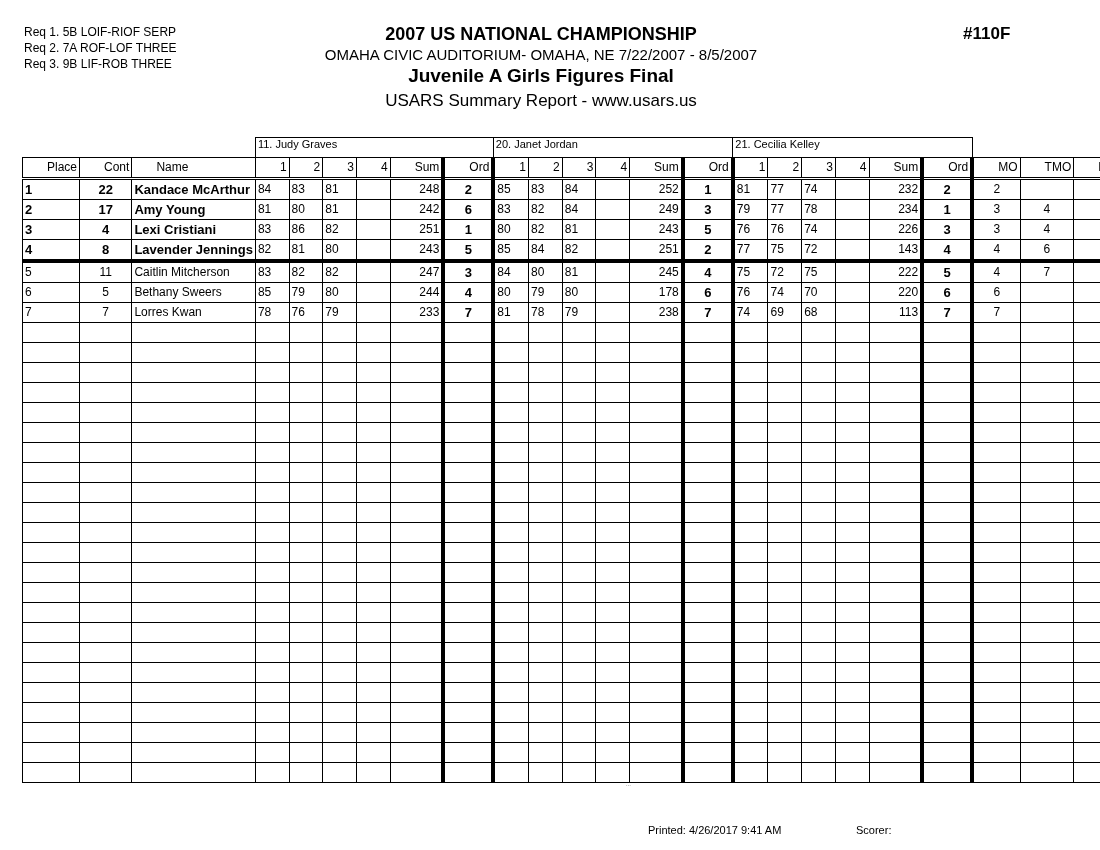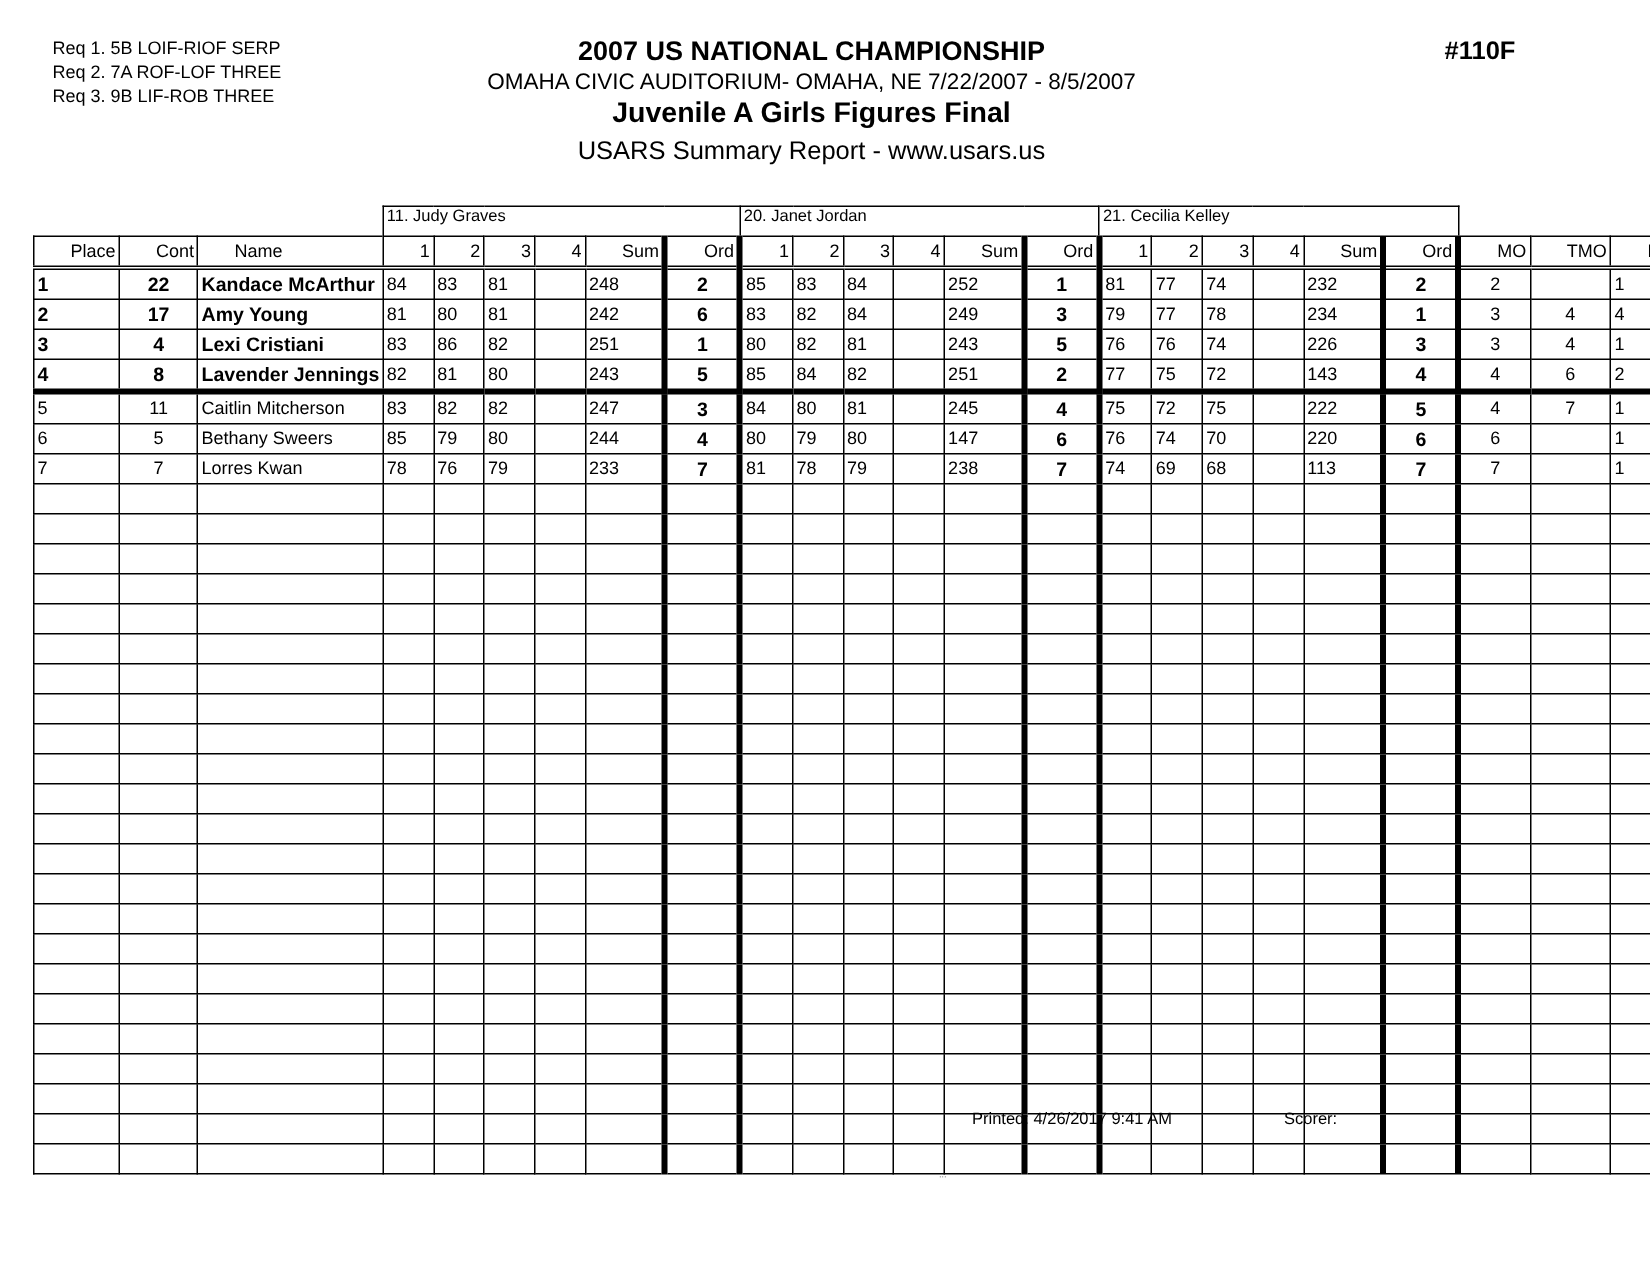--- a/index.html
+++ b/index.html
@@ -1,43 +1,43 @@
 <!DOCTYPE html>
 <html><head>
 <meta charset="utf-8">
 <style>
   html, body { margin:0; padding:0; background:#ffffff; }
   body { width:1100px; height:850px; position:relative; overflow:hidden;
          font-family:"Liberation Sans", sans-serif; color:#000; }
   .abs { position:absolute; white-space:nowrap; }
-  .req { left:35px; font-size:12px; line-height:14px; }
+  .req { left:24px; font-size:12px; line-height:14px; }
   .title { left:0; width:1100px; text-align:center; }
   .t1 { top:24px; font-size:18px; font-weight:bold; left:-9px; }
   .t2 { top:46px; font-size:15px; left:-9px; }
   .t3 { top:65px; font-size:19px; font-weight:bold; left:-9px; }
   .t4 { top:91px; font-size:17px; left:-9px; }
   .code { left:963px; top:24px; font-size:17px; font-weight:bold; }
 
   table.grid { position:absolute; left:22px; top:137px; border-collapse:collapse;
                table-layout:fixed; font-size:12px; }
   table.grid td { border:1px solid #000; height:19px; padding:0 2px; overflow:hidden;
                   white-space:nowrap; line-height:19px; }
   table.grid td.nob { border:none; }
   table.grid tr.judge-row td { height:19px; font-size:11px; vertical-align:top; line-height:13px; padding-top:0; }
   table.grid tr.judge-row td.judge { border-bottom:none; }
   table.grid tr.hdr td { border-bottom:3px double #000; text-align:center; font-size:12px;padding-left:24px; }
   table.grid tr.hdr td.left { text-align:left; }
   .c { text-align:center; }
-  .r { }
+  .r { text-align:right; }
   .l { text-align:left; }
   .ord { font-weight:bold; text-align:center; font-size:13px; }
   .thickR { border-right:4px solid #000 !important; }
   tr.cutoff td { border-bottom:4px solid #000 !important; }
   tr.bold td.b13 { font-weight:bold; font-size:13px; }
-  .footer { top:740px; font-size:11px; }
+  .footer { top:824px; font-size:11px; }
   .stamp { left:626px; top:782px; font-size:5px; }
 </style>
 </head>
 <body>
 
 <div class="abs req" style="top:25px;">Req  1.  5B LOIF-RIOF SERP</div>
 <div class="abs req" style="top:41px;">Req  2.  7A ROF-LOF THREE</div>
 <div class="abs req" style="top:57px;">Req  3.  9B LIF-ROB THREE</div>
 
 <div class="abs title t1">2007 US NATIONAL CHAMPIONSHIP</div>
@@ -251,21 +251,21 @@
         <td class="l">85</td>
         <td class="l">79</td>
         <td class="l">80</td>
         <td class="l"></td>
         <td class="r thickR">244</td>
         <td class="ord thickR">4</td>
         <td class="l">80</td>
         <td class="l">79</td>
         <td class="l">80</td>
         <td class="l"></td>
-        <td class="r thickR">147</td>
+        <td class="r thickR">178</td>
         <td class="ord thickR">6</td>
         <td class="l">76</td>
         <td class="l">74</td>
         <td class="l">70</td>
         <td class="l"></td>
         <td class="r thickR">220</td>
         <td class="ord thickR">6</td>
         <td class="c">6</td>
         <td class="c"></td>
         <td class="r">1</td>

